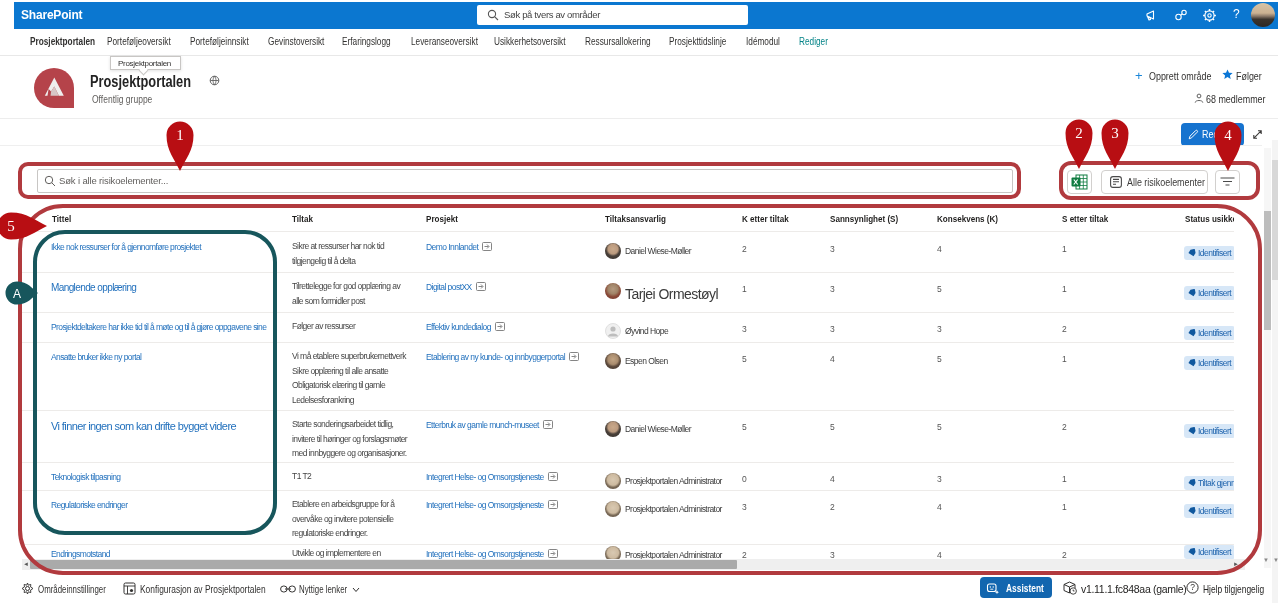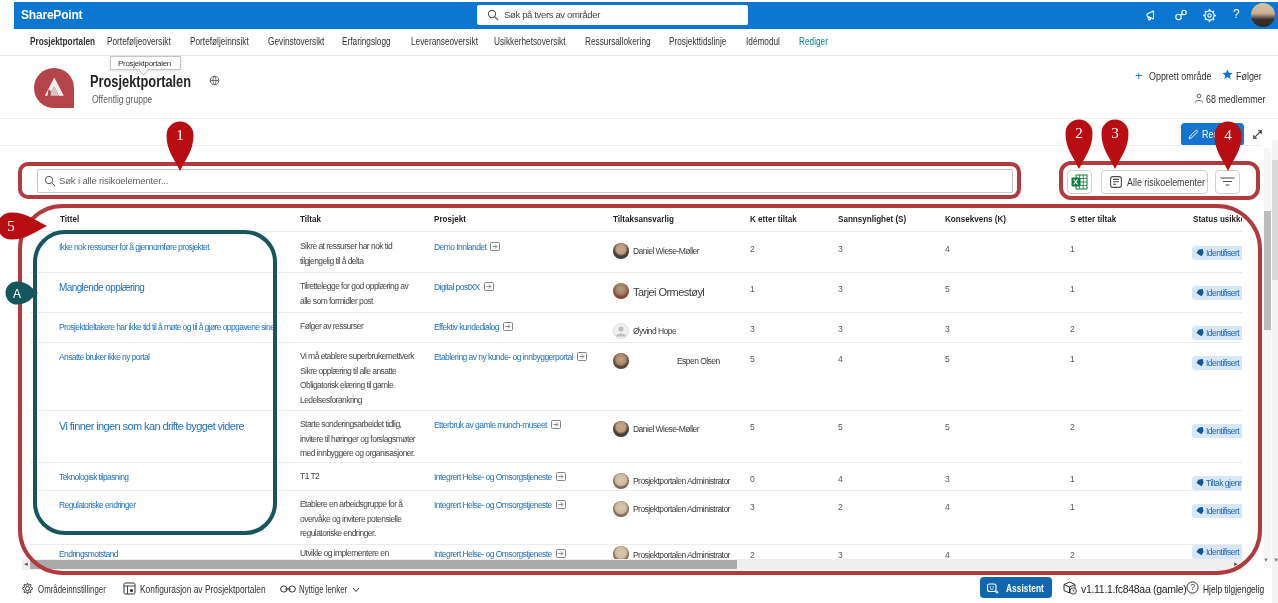--- a/index.html
+++ b/index.html
@@ -117,21 +117,21 @@
 <svg class="abs" style="left:1110px;top:176px;" width="12" height="12" viewBox="0 0 12 12">
     <rect x="0.6" y="0.6" width="10.8" height="10.8" rx="2.4" fill="none" stroke="#4a4a4a" stroke-width="1.1"></rect>
     <path d="M3 3.4 h6 M3 5.8 h6 M3 8.2 h3" stroke="#4a4a4a" stroke-width="1.1"></path>
   </svg>
 <div class="abs sx85" style="left:1127px;top:176px;font-size:10.5px;color:#3b3a39;">Alle risikoelementer</div>
 <div class="abs" style="left:1215px;top:170px;width:25px;height:24px;border:1px solid #d2d0ce;border-radius:4px;background:#fff;"></div>
 <svg class="abs" style="left:1220px;top:177px;" width="15" height="10" viewBox="0 0 15 10">
     <path d="M0.5 1 h14 M3 4.5 h9 M5.5 8 h4" stroke="#4a4a4a" stroke-width="1.2"></path>
   </svg>
 
-<div id="tbl" class="abs" style="left:8px;top:204px;width:1234px;height:355px;overflow:hidden;">
+<div id="tbl" class="abs" style="left:0;top:204px;width:1234px;height:355px;overflow:hidden;">
 
   <div class="abs hdr" style="top:9px;width:100%;font-size:9.5px;font-weight:bold;color:#201f1e;">
     <span class="abs sx85" style="left:52px;">Tittel</span>
     <span class="abs sx85" style="left:292px;">Tiltak</span>
     <span class="abs sx85" style="left:426px;">Prosjekt</span>
     <span class="abs sx85" style="left:605px;">Tiltaksansvarlig</span>
     <span class="abs sx85" style="left:742px;">K etter tiltak</span>
     <span class="abs sx85" style="left:830px;">Sannsynlighet (S)</span>
     <span class="abs sx85" style="left:937px;">Konsekvens (K)</span>
     <span class="abs sx85" style="left:1062px;">S etter tiltak</span>
@@ -158,21 +158,21 @@
   <div class="abs rowline" style="top:68px;"></div>
 
   <div class="abs" style="left:51px;top:78px;font-size:10px;color:#2371bd;letter-spacing:-0.6px;white-space:nowrap;">Manglende opplæring</div>
   <div class="abs" style="left:292px;top:77.0px;font-size:8.5px;color:#454545;letter-spacing:-0.55px;white-space:nowrap;">Tilrettelegge for god opplæring av</div>
   <div class="abs" style="left:292px;top:91.6px;font-size:8.5px;color:#454545;letter-spacing:-0.55px;white-space:nowrap;">alle som formidler post</div>
   <div class="abs" style="left:426px;top:78px;font-size:8.5px;color:#2371bd;letter-spacing:-0.55px;white-space:nowrap;">Digital postXX<svg style="margin-left:4px;vertical-align:-1px" width="10" height="9" viewBox="0 0 10 9">
         <rect x="0.5" y="0.5" width="9" height="8" rx="1" fill="none" stroke="#777" stroke-width="0.9"></rect>
         <path d="M2.5 4.5 h4 M5 2.5 l2 2 -2 2" fill="none" stroke="#777" stroke-width="0.9"></path>
       </svg></div>
   <div class="abs" style="left:605px;top:79px;width:16px;height:16px;border-radius:50%;background:radial-gradient(circle at 50% 38%, #b59a80 0%, #a08468 38%, #8a4a38 60%, #6e352a 100%);"></div>
-  <div class="abs" style="left:625px;top:82px;font-size:11px;color:#3a3a3a;letter-spacing:-0.55px;white-space:nowrap;">Tarjei Ormestøyl</div>
+  <div class="abs" style="left:625px;top:82px;font-size:14px;color:#3a3a3a;letter-spacing:-0.55px;white-space:nowrap;">Tarjei Ormestøyl</div>
   <div class="abs" style="left:742px;top:80px;font-size:8.5px;color:#555;">1</div>
   <div class="abs" style="left:830px;top:80px;font-size:8.5px;color:#555;">3</div>
   <div class="abs" style="left:937px;top:80px;font-size:8.5px;color:#555;">5</div>
   <div class="abs" style="left:1062px;top:80px;font-size:8.5px;color:#555;">1</div>
   <div class="abs" style="left:1184px;top:82px;height:14px;background:#d7e7f7;border-radius:3px;padding:0 4px 0 4px;font-size:8.5px;color:#2065ae;letter-spacing:-0.5px;line-height:14px;white-space:nowrap;"><svg width="8" height="8" viewBox="0 0 8 8" style="margin-right:2px;vertical-align:-0.5px">
         <path d="M0.5 3.2 L3.2 0.5 L7.5 0.5 L7.5 4.8 L4.8 7.5 Z" fill="#10589e" transform="rotate(-12 4 4)"></path>
       </svg>Identifisert</div>
   <div class="abs rowline" style="top:108px;"></div>
 
   <div class="abs" style="left:51px;top:118px;font-size:8.5px;color:#2371bd;letter-spacing:-0.6px;white-space:nowrap;">Prosjektdeltakere har ikke tid til å møte og til å gjøre oppgavene sine</div>
@@ -199,21 +199,21 @@
   <div class="abs" style="left:51px;top:148px;font-size:8.5px;color:#2371bd;letter-spacing:-0.6px;white-space:nowrap;">Ansatte bruker ikke ny portal</div>
   <div class="abs" style="left:292px;top:147.0px;font-size:8.5px;color:#454545;letter-spacing:-0.55px;white-space:nowrap;">Vi må etablere superbrukernettverk</div>
   <div class="abs" style="left:292px;top:161.6px;font-size:8.5px;color:#454545;letter-spacing:-0.55px;white-space:nowrap;">Sikre opplæring til alle ansatte</div>
   <div class="abs" style="left:292px;top:176.2px;font-size:8.5px;color:#454545;letter-spacing:-0.55px;white-space:nowrap;">Obligatorisk elæring til gamle</div>
   <div class="abs" style="left:292px;top:190.8px;font-size:8.5px;color:#454545;letter-spacing:-0.55px;white-space:nowrap;">Ledelsesforankring</div>
   <div class="abs" style="left:426px;top:148px;font-size:8.5px;color:#2371bd;letter-spacing:-0.55px;white-space:nowrap;">Etablering av ny kunde- og innbyggerportal<svg style="margin-left:4px;vertical-align:-1px" width="10" height="9" viewBox="0 0 10 9">
         <rect x="0.5" y="0.5" width="9" height="8" rx="1" fill="none" stroke="#777" stroke-width="0.9"></rect>
         <path d="M2.5 4.5 h4 M5 2.5 l2 2 -2 2" fill="none" stroke="#777" stroke-width="0.9"></path>
       </svg></div>
   <div class="abs" style="left:605px;top:149px;width:16px;height:16px;border-radius:50%;background:radial-gradient(circle at 50% 40%, #c2a483 0%, #a98c6e 40%, #5d4a3c 58%, #3a312a 100%);"></div>
-  <div class="abs" style="left:625px;top:152px;font-size:8.5px;color:#3a3a3a;letter-spacing:-0.55px;white-space:nowrap;margin-left:44px;">Espen Olsen</div>
+  <div class="abs" style="left:625px;top:152px;font-size:8.5px;color:#3a3a3a;letter-spacing:-0.55px;white-space:nowrap;">Espen Olsen</div>
   <div class="abs" style="left:742px;top:150px;font-size:8.5px;color:#555;">5</div>
   <div class="abs" style="left:830px;top:150px;font-size:8.5px;color:#555;">4</div>
   <div class="abs" style="left:937px;top:150px;font-size:8.5px;color:#555;">5</div>
   <div class="abs" style="left:1062px;top:150px;font-size:8.5px;color:#555;">1</div>
   <div class="abs" style="left:1184px;top:152px;height:14px;background:#d7e7f7;border-radius:3px;padding:0 4px 0 4px;font-size:8.5px;color:#2065ae;letter-spacing:-0.5px;line-height:14px;white-space:nowrap;"><svg width="8" height="8" viewBox="0 0 8 8" style="margin-right:2px;vertical-align:-0.5px">
         <path d="M0.5 3.2 L3.2 0.5 L7.5 0.5 L7.5 4.8 L4.8 7.5 Z" fill="#10589e" transform="rotate(-12 4 4)"></path>
       </svg>Identifisert</div>
   <div class="abs rowline" style="top:206px;"></div>
 
   <div class="abs" style="left:51px;top:216px;font-size:11px;color:#2371bd;letter-spacing:-0.6px;white-space:nowrap;">Vi finner ingen som kan drifte bygget videre</div>

